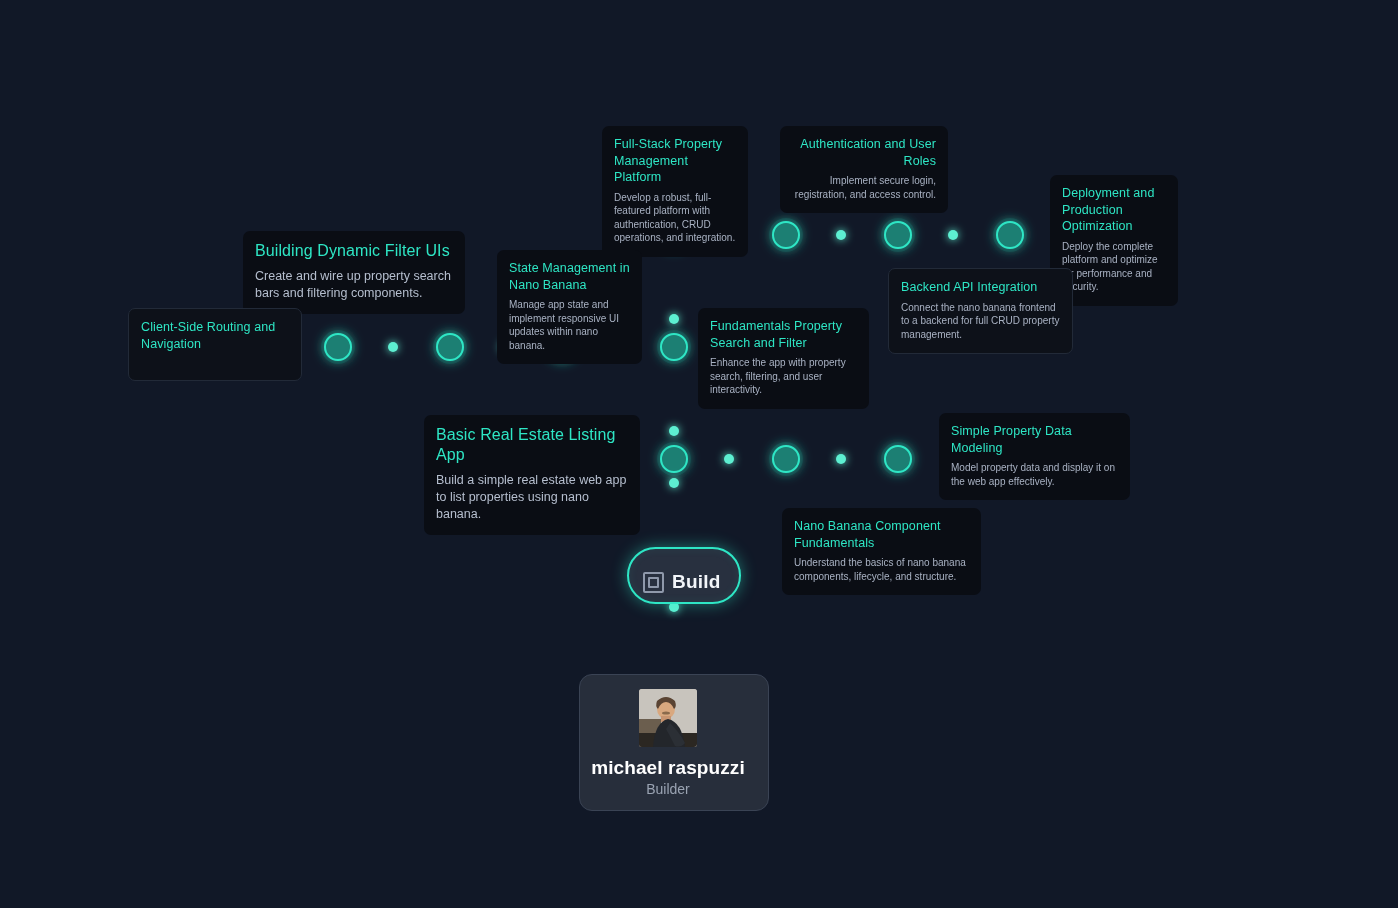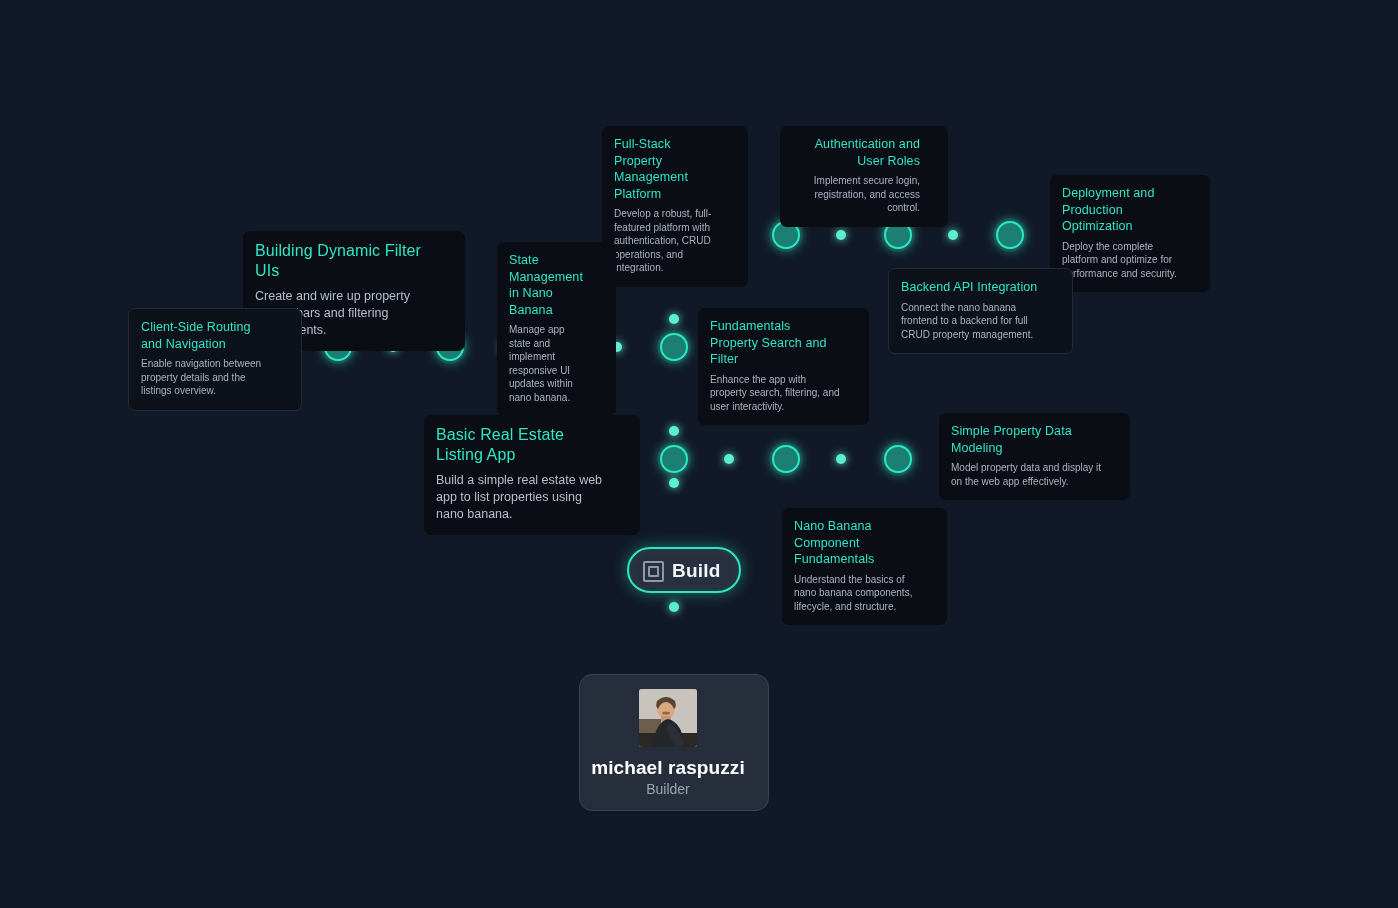--- a/index.html
+++ b/index.html
@@ -12,21 +12,21 @@
     -webkit-font-smoothing:antialiased;
   }
   #canvas{position:absolute;inset:0;}
   svg.edges{position:absolute;left:0;top:0;width:1398px;height:908px;pointer-events:none;}
 
   
   .card{
     position:absolute;
     background:#0a0d14;
     border-radius:7px;
-    padding:10px 28px 12px 12px;
+    padding:10px 12px 12px 12px;
     box-sizing:border-box;
     z-index:5;
   }
   .card.bordered{background:#0d1119;border:1px solid #222a38;}
   .card .ctitle{
     color:#2ee6c5;
     font-size:12.5px;
     line-height:16.5px;
     font-weight:400;
     letter-spacing:.1px;
@@ -39,21 +39,21 @@
     margin:0;
   }
   
   .card.big .ctitle{font-size:16px;line-height:20px;margin-bottom:7px;}
   .card.big .cdesc{font-size:12.5px;line-height:17px;color:#b6bfcf;}
 
   
   #build-node{
     position:absolute;
     display:flex;align-items:center;gap:8px;
-    padding:11px 18px 9px 14px;
+    padding:22px 18px 9px 14px;
     background:#28303f;
     border:2px solid #2ee6c5;
     border-radius:999px;
     box-shadow:0 0 16px rgba(46,230,197,.45), inset 0 0 10px rgba(46,230,197,.08);
     z-index:8;
   }
   #build-node .blabel{
     color:#f2f5f9;font-size:19px;font-weight:bold;letter-spacing:.2px;
   }
   .sq-icon{width:21px;height:21px;position:relative;flex:none;}
@@ -185,53 +185,52 @@
 
   <div id="cards-layer">
       <div class="card" style="left: 602px; top: 126px; width: 146px; min-height: 74px;">
         <div class="ctitle">Full-Stack Property Management Platform</div>
         <div class="cdesc">Develop a robust, full-featured platform with authentication, CRUD operations, and integration.</div>
       </div>
       <div class="card" style="left: 780px; top: 126px; width: 168px; min-height: 74px; text-align: right;">
         <div class="ctitle">Authentication and User Roles</div>
         <div class="cdesc">Implement secure login, registration, and access control.</div>
       </div>
-      <div class="card" style="left: 1050px; top: 175px; width: 160px; min-height: 83px;">
+      <div class="card" style="left: 1050px; top: 175px; width: 128px; min-height: 83px;">
         <div class="ctitle">Deployment and Production Optimization</div>
         <div class="cdesc">Deploy the complete platform and optimize for performance and security.</div>
       </div>
       <div class="card big" style="left: 243px; top: 231px; width: 222px; min-height: 75px;">
         <div class="ctitle">Building Dynamic Filter UIs</div>
         <div class="cdesc">Create and wire up property search bars and filtering components.</div>
       </div>
-      <div class="card" style="left: 497px; top: 242px; width: 119px; min-height: 72px;">
+      <div class="card" style="left: 497px; top: 250px; width: 145px; min-height: 72px;">
         <div class="ctitle">State Management in Nano Banana</div>
         <div class="cdesc">Manage app state and implement responsive UI updates within nano banana.</div>
       </div>
       <div class="card bordered" style="left: 888px; top: 268px; width: 185px; min-height: 76px;">
         <div class="ctitle">Backend API Integration</div>
         <div class="cdesc">Connect the nano banana frontend to a backend for full CRUD property management.</div>
       </div>
       <div class="card bordered" style="left: 128px; top: 308px; width: 174px; min-height: 73px;">
         <div class="ctitle">Client-Side Routing and Navigation</div>
-        <div class="cdesc">Enable navigation between property details and the listings overview.</div>
       </div>
       <div class="card" style="left: 698px; top: 308px; width: 171px; min-height: 75px;">
         <div class="ctitle">Fundamentals Property Search and Filter</div>
         <div class="cdesc">Enhance the app with property search, filtering, and user interactivity.</div>
       </div>
       <div class="card big" style="left: 424px; top: 415px; width: 216px; min-height: 75px;">
         <div class="ctitle">Basic Real Estate Listing App</div>
         <div class="cdesc">Build a simple real estate web app to list properties using nano banana.</div>
       </div>
       <div class="card" style="left: 939px; top: 413px; width: 191px; min-height: 81px;">
         <div class="ctitle">Simple Property Data Modeling</div>
         <div class="cdesc">Model property data and display it on the web app effectively.</div>
       </div>
-      <div class="card" style="left: 782px; top: 508px; width: 165px; min-height: 73px;">
+      <div class="card" style="left: 782px; top: 508px; width: 199px; min-height: 73px;">
         <div class="ctitle">Nano Banana Component Fundamentals</div>
         <div class="cdesc">Understand the basics of nano banana components, lifecycle, and structure.</div>
       </div>
     </div>
 
   <div id="build-node" style="left:627px;top:547px;">
     <span class="sq-icon">
       <i class="o"></i>
         <i class="m"></i>
     </span>

